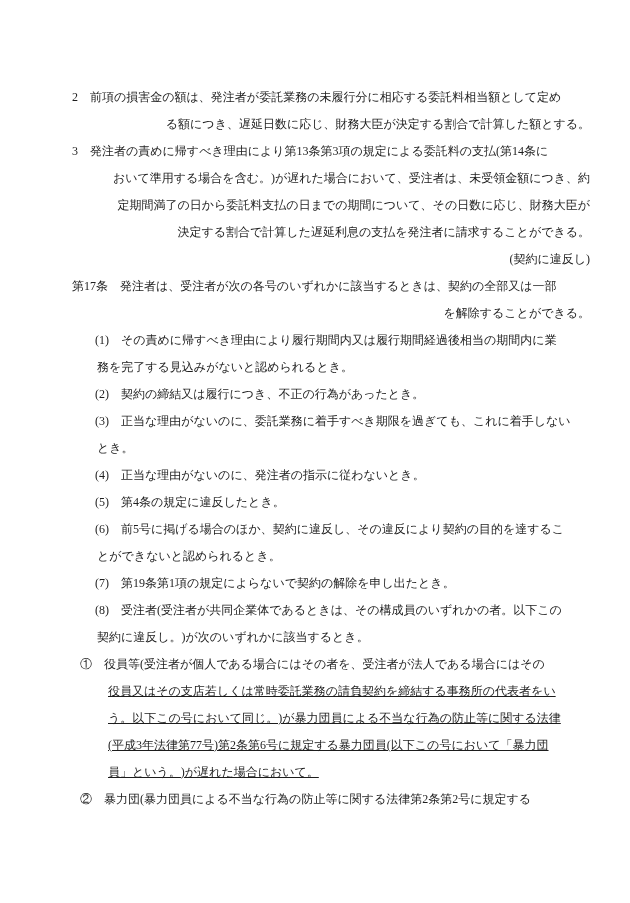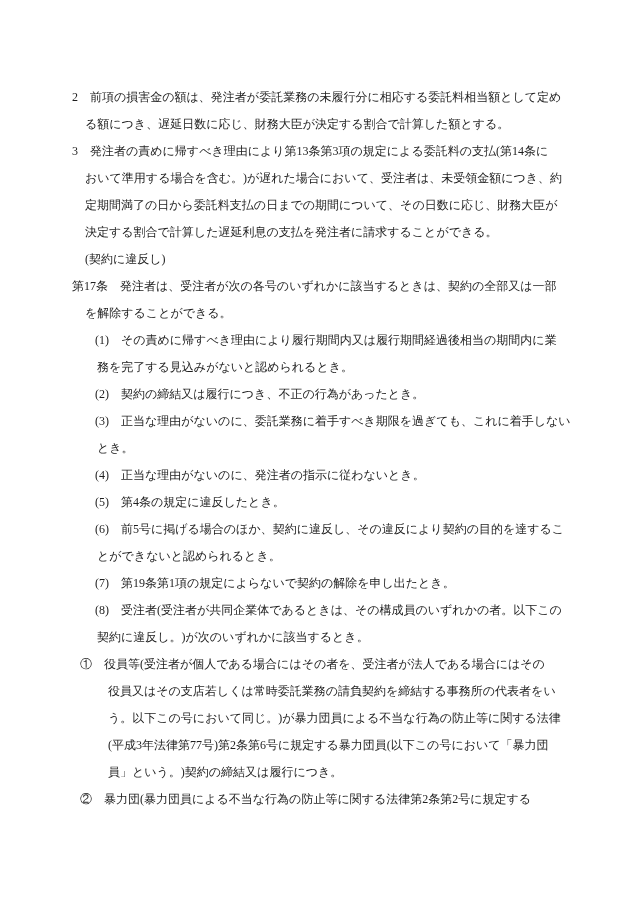--- a/index.html
+++ b/index.html
@@ -28,25 +28,25 @@
     font-size: 12px;
   }
   .line {
     height: 27px;
     line-height: 27px;
     white-space: pre;
     font-kerning: none;
   }
   
   .ind0 { margin-left: 0; }
-  .ind1 { margin-left: 13px; }
+  .ind1 { margin-left: 29px; text-align: right; }
   .ind2 { margin-left: 23px; }
   .ind3 { margin-left: 25px; }
   .ind4 { margin-left: 8px; }
-  .ind5 { margin-left: 36px; }
+  .ind5 { margin-left: 36px; text-decoration: underline; }
 </style>
 </head>
 <body>
 
 <div class="page">
   <div class="doc">
       <div class="line ind0">2　前項の損害金の額は、発注者が委託業務の未履行分に相応する委託料相当額として定め</div>
       <div class="line ind1">る額につき、遅延日数に応じ、財務大臣が決定する割合で計算した額とする。</div>
       <div class="line ind0">3　発注者の責めに帰すべき理由により第13条第3項の規定による委託料の支払(第14条に</div>
       <div class="line ind1">おいて準用する場合を含む。)が遅れた場合において、受注者は、未受領金額につき、約</div>
@@ -64,16 +64,16 @@
       <div class="line ind2">(5)　第4条の規定に違反したとき。</div>
       <div class="line ind2">(6)　前5号に掲げる場合のほか、契約に違反し、その違反により契約の目的を達するこ</div>
       <div class="line ind3">とができないと認められるとき。</div>
       <div class="line ind2">(7)　第19条第1項の規定によらないで契約の解除を申し出たとき。</div>
       <div class="line ind2">(8)　受注者(受注者が共同企業体であるときは、その構成員のいずれかの者。以下この</div>
       <div class="line ind3">契約に違反し。)が次のいずれかに該当するとき。</div>
       <div class="line ind4">①　役員等(受注者が個人である場合にはその者を、受注者が法人である場合にはその</div>
       <div class="line ind5">役員又はその支店若しくは常時委託業務の請負契約を締結する事務所の代表者をい</div>
       <div class="line ind5">う。以下この号において同じ。)が暴力団員による不当な行為の防止等に関する法律</div>
       <div class="line ind5">(平成3年法律第77号)第2条第6号に規定する暴力団員(以下この号において「暴力団</div>
-      <div class="line ind5">員」という。)契約の締結又は履行につき。</div>
+      <div class="line ind5">員」という。)が遅れた場合において。</div>
       <div class="line ind4">②　暴力団(暴力団員による不当な行為の防止等に関する法律第2条第2号に規定する</div>
     </div>
 </div>
 
 </body></html>

